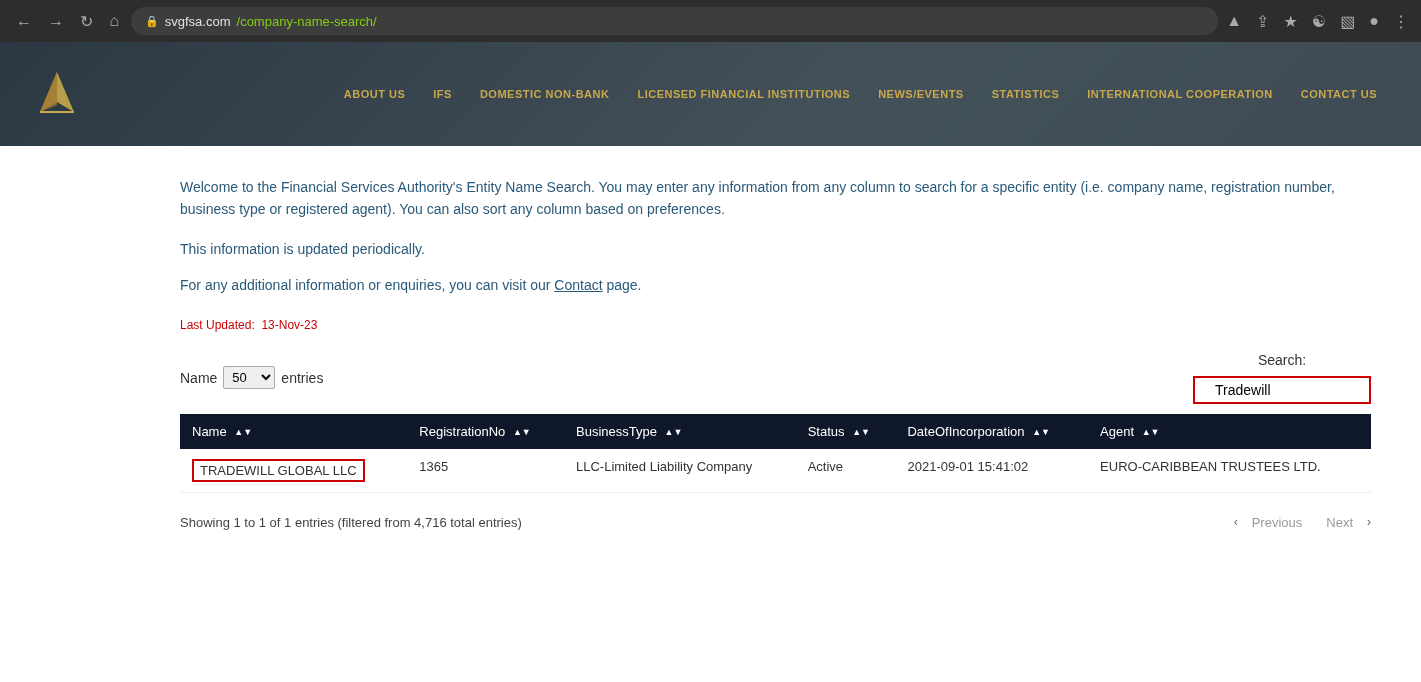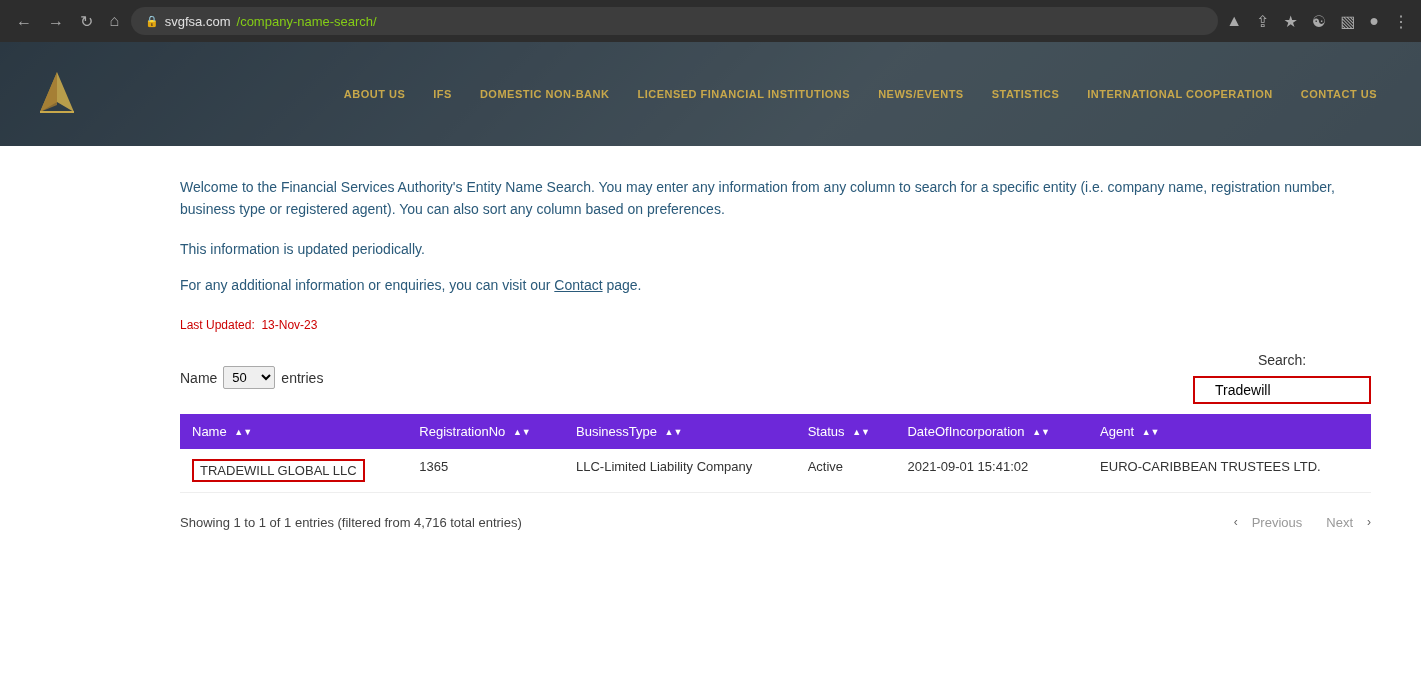--- a/index.html
+++ b/index.html
@@ -166,21 +166,21 @@
       outline: none;
     }
 
     
     .data-table {
       width: 100%;
       border-collapse: collapse;
       margin-bottom: 14px;
     }
     .data-table thead tr {
-      background: #6d28d9;
+      background: #0f172a;
       color: #fff;
     }
     .data-table th {
       padding: 10px 12px;
       text-align: left;
       font-size: 13px;
       font-weight: normal;
       white-space: nowrap;
       cursor: pointer;
     }

